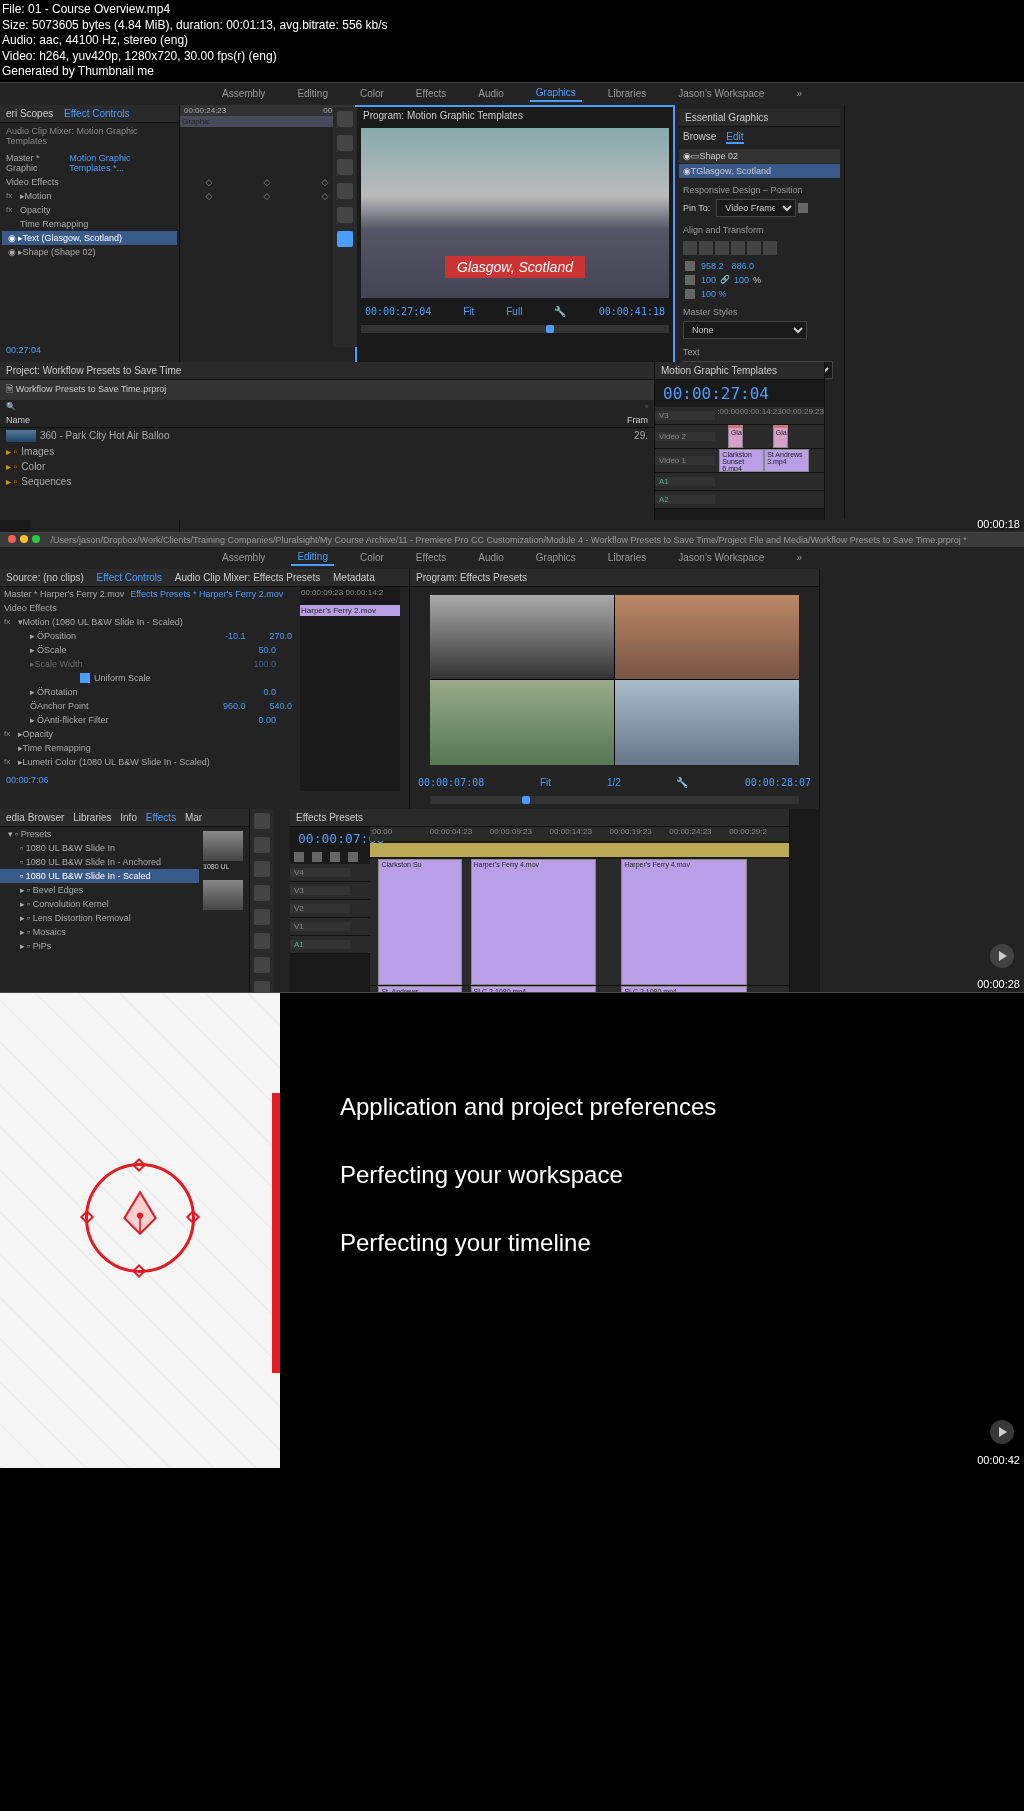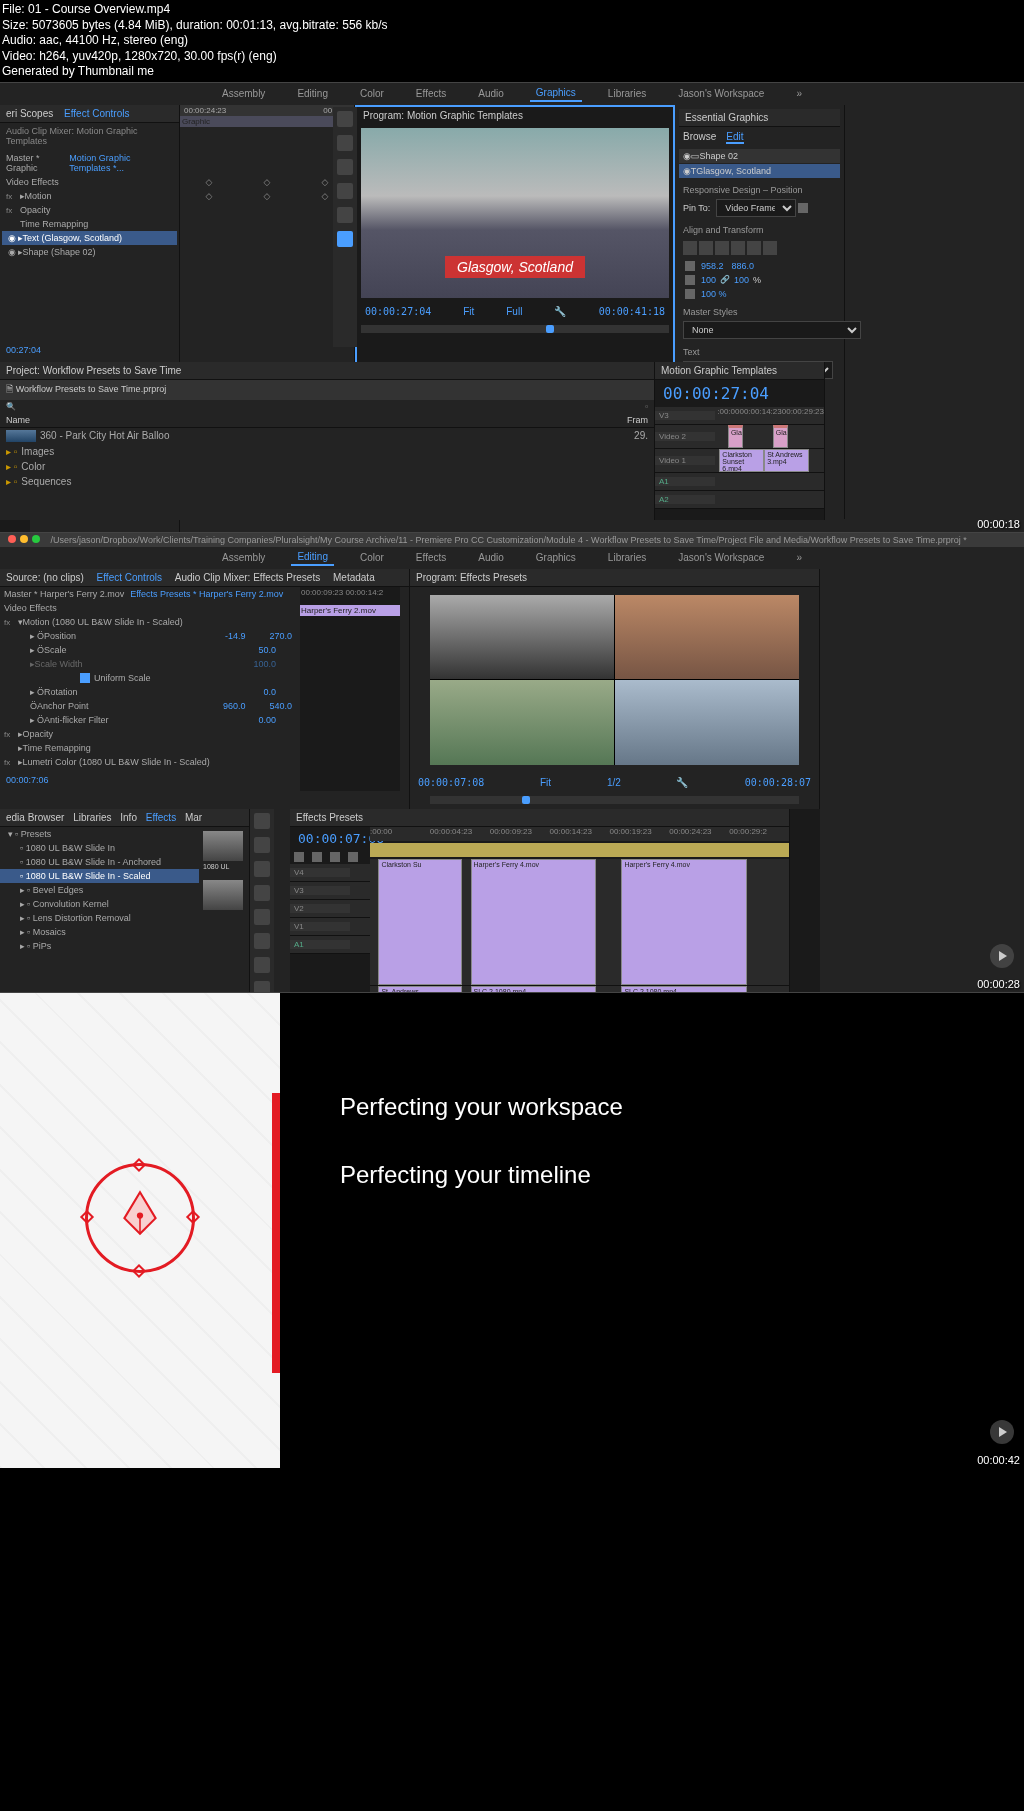--- a/index.html
+++ b/index.html
@@ -31,21 +31,21 @@
 .ws-tab.active { color: #4a9eff; border-bottom: 2px solid #4a9eff; }
 
 
 .s1-grid { display: grid; grid-template-columns: 180px 175px 320px 170px; height: 414px; }
 
 
 .panel { background: #232323; border-right: 1px solid #111; font-size: 9px; }
 .panel-header { background: #2a2a2a; padding: 3px 6px; font-size: 10px; color: #ccc; border-bottom: 1px solid #111; }
 
 .effect-controls { padding: 2px; }
-.ec-row { display: flex; align-items: flex-end; padding: 2px 4px; font-size: 9px; color: #aaa; }
+.ec-row { display: flex; align-items: center; padding: 2px 4px; font-size: 9px; color: #aaa; }
 .ec-row .indent { width: 14px; }
 .ec-row.selected { background: #3a5a8a; color: #fff; }
 .fx-icon { display: inline-block; width: 14px; font-size: 8px; color: #888; }
 .eye-icon { width: 12px; text-align: center; }
 .timeline-header { background: #333; color: #aaa; font-size: 8px; padding: 1px 4px; }
 
 
 .program-panel { background: #1a1a1a; border: 2px solid #4a9eff; }
 .program-header { font-size: 10px; padding: 3px 6px; color: #ccc; }
 .program-video { background: linear-gradient(to bottom, #8aa 0%, #bbb 40%, #556 60%, #445 100%); height: 170px; margin: 4px; position: relative; display: flex; align-items: flex-end; justify-content: center; padding-bottom: 20px; }
@@ -283,21 +283,21 @@
         <span style="font-size:8px;">🔗</span>
         <span class="eg-num">100</span>
         <span style="font-size:9px;">%</span>
       </div>
       <div style="display:flex;padding:2px 4px;">
         <span class="icon-sm"></span>
         <span class="eg-num">100 %</span>
       </div>
 
       <div class="eg-section-title">Master Styles</div>
-      <select class="eg-input" style="width:178px;margin:2px 4px;">
+      <select class="eg-input" style="width:124px;margin:2px 4px;">
         <option>None</option>
       </select>
 
       <div class="eg-section-title">Text</div>
       <select class="eg-input" style="width:150px;margin:2px 4px;">
         <option>Open Sans</option>
       </select>
       <div style="display:flex;padding:2px 4px;gap:6px;">
         <select class="eg-input" style="width:70px;">
           <option>Regular</option>
@@ -440,21 +440,21 @@
           </div>
           <div class="ec-row">Video Effects</div>
           <div class="ec-row">
             <span class="fx-icon">fx</span>
               <span>▾ </span>
               <span>Motion (1080 UL B&amp;W Slide In - Scaled)</span>
           </div>
           <div class="ec-row ec-prop">
             <span>▸ Ö </span>
               <span>Position</span>
-            <span class="ec-value">-14.9</span>
+            <span class="ec-value">-10.1</span>
             <span class="eg-num">270.0</span>
           </div>
           <div class="ec-row ec-prop">
             <span>▸ Ö </span>
               <span>Scale</span>
             <span class="ec-value">50.0</span>
           </div>
           <div class="ec-row ec-prop" style="opacity:0.5;">
             <span>▸  </span>
               <span>Scale Width</span>
@@ -644,16 +644,17 @@
           <line x1="50" y1="55" x2="50" y2="90" stroke="#e31b23" stroke-width="3"></line>
         </svg>
         <div style="position:absolute;top:-6px;left:44%;width:10px;height:10px;border:2px solid #e31b23;transform:rotate(45deg);"></div>
         <div style="position:absolute;bottom:-6px;left:44%;width:10px;height:10px;border:2px solid #e31b23;transform:rotate(45deg);"></div>
         <div style="position:absolute;left:-6px;top:44%;width:10px;height:10px;border:2px solid #e31b23;transform:rotate(45deg);"></div>
         <div style="position:absolute;right:-6px;top:44%;width:10px;height:10px;border:2px solid #e31b23;transform:rotate(45deg);"></div>
       </div>
     </div>
   </div>
   <div class="slide-right">
+    <div class="slide-text">Application and project preferences</div>
     <div class="slide-text">Perfecting your workspace</div>
     <div class="slide-text">Perfecting your timeline</div>
   </div>
 </div>
 
 </body></html>

